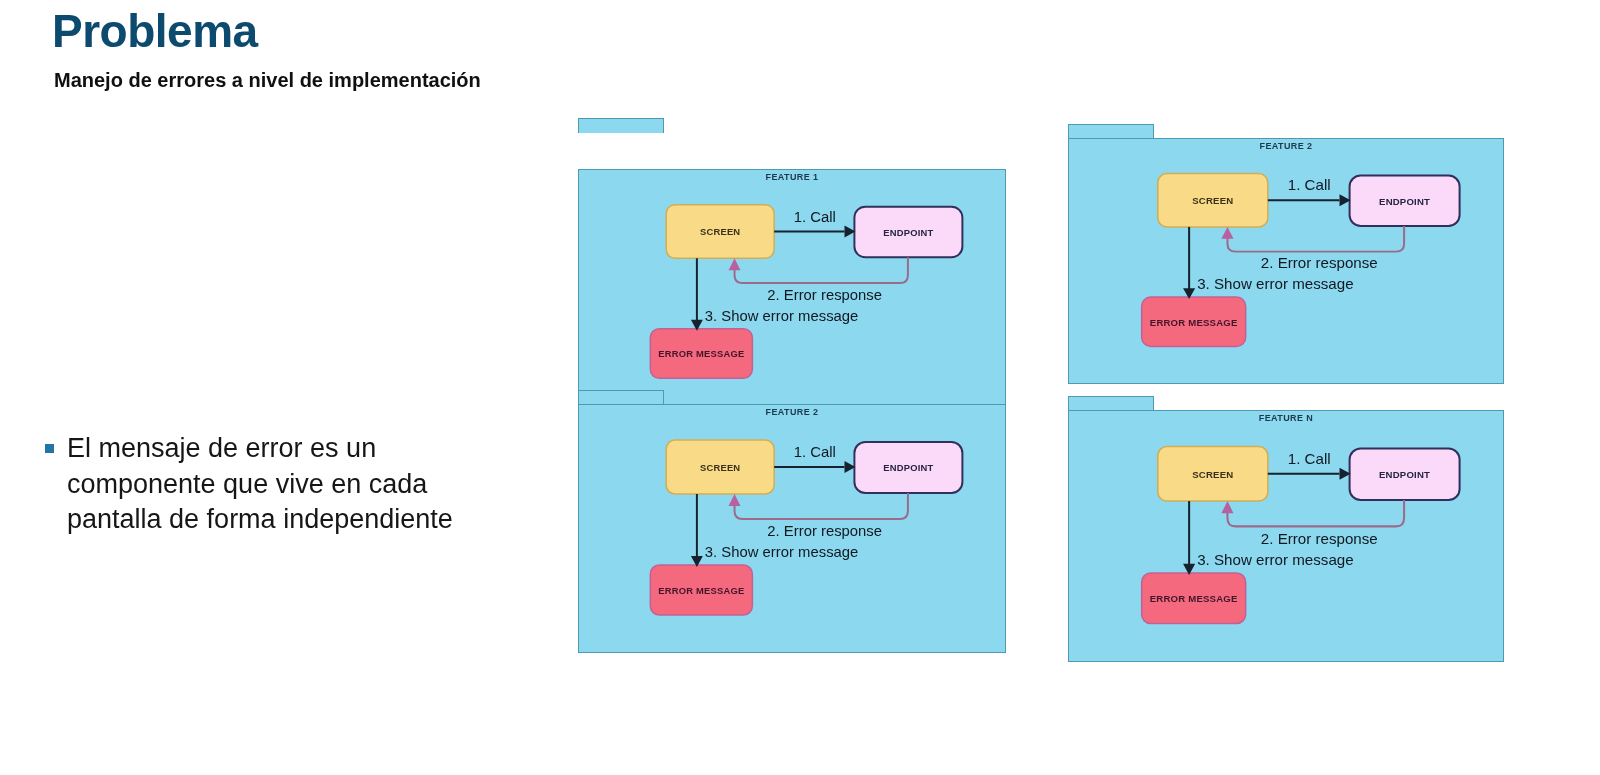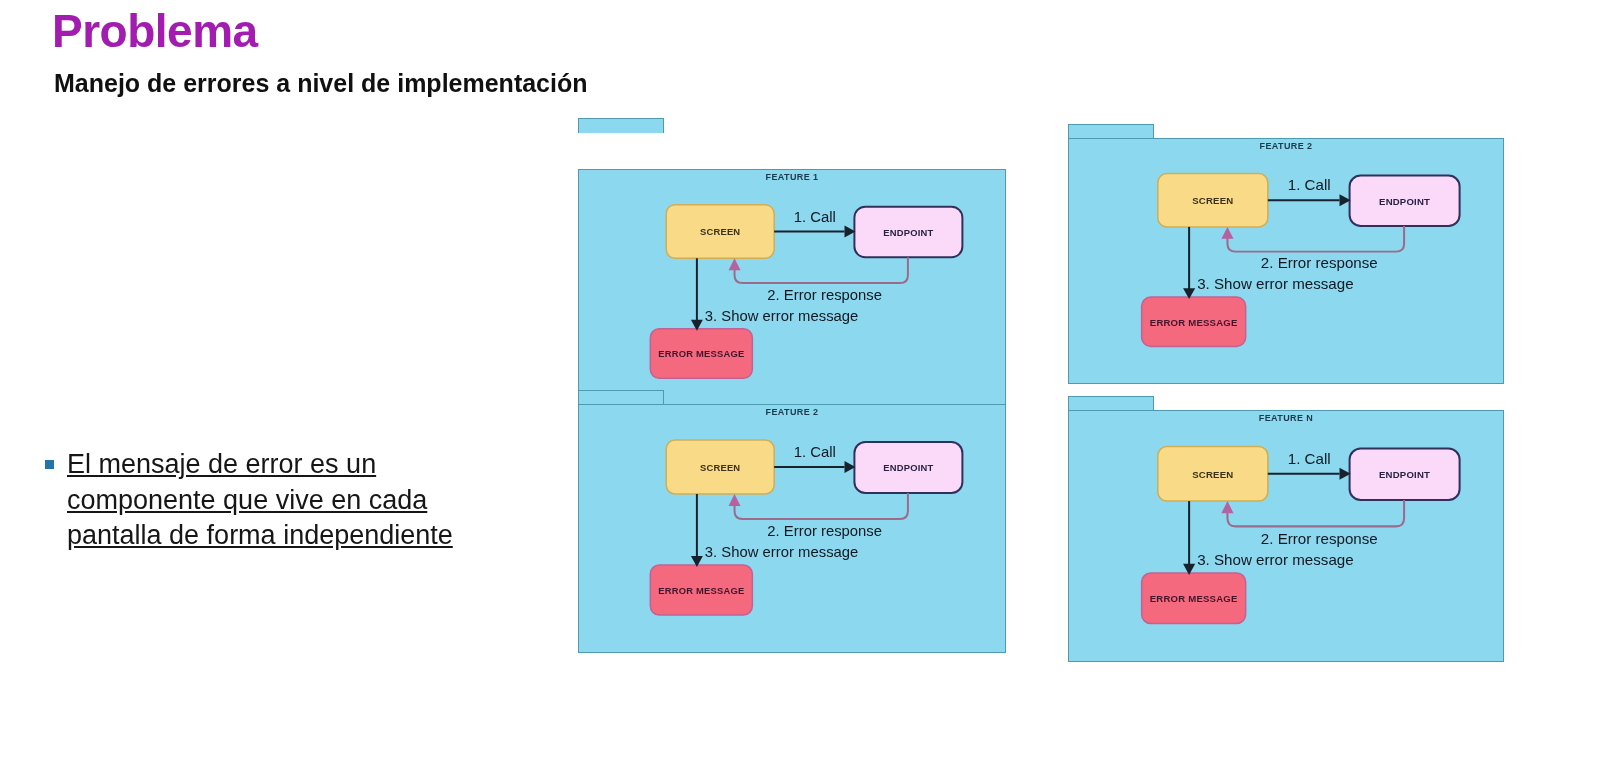--- a/index.html
+++ b/index.html
@@ -10,43 +10,43 @@
     background: #ffffff;
     font-family: "Liberation Sans", sans-serif;
     overflow: hidden;
   }
   .title {
     position: absolute;
     left: 52px;
     top: 4px;
     font-size: 46px;
     font-weight: 700;
-    color: #a21caf;
+    color: #0c4a6e;
     letter-spacing: -0.5px;
   }
   .subtitle {
     position: absolute;
     left: 54px;
     top: 69px;
-    font-size: 25px;
+    font-size: 20px;
     font-weight: 700;
     color: #101010;
   }
   .bullet {
     position: absolute;
     left: 45px;
     width: 472px;
     display: flex;
     gap: 13px;
     color: #161616;
     font-size: 27px;
     line-height: 35.5px;
   }
   .bullet-1 { top: 197px; }
-  .bullet-2 { top: 447px; text-decoration: underline; }
+  .bullet-2 { top: 431px; }
   .marker {
     flex: 0 0 auto;
     width: 9px;
     height: 9px;
     margin-top: 13px;
     background: #2474a5;
   }
   .bullet-text em { font-style: italic; }
 
   

